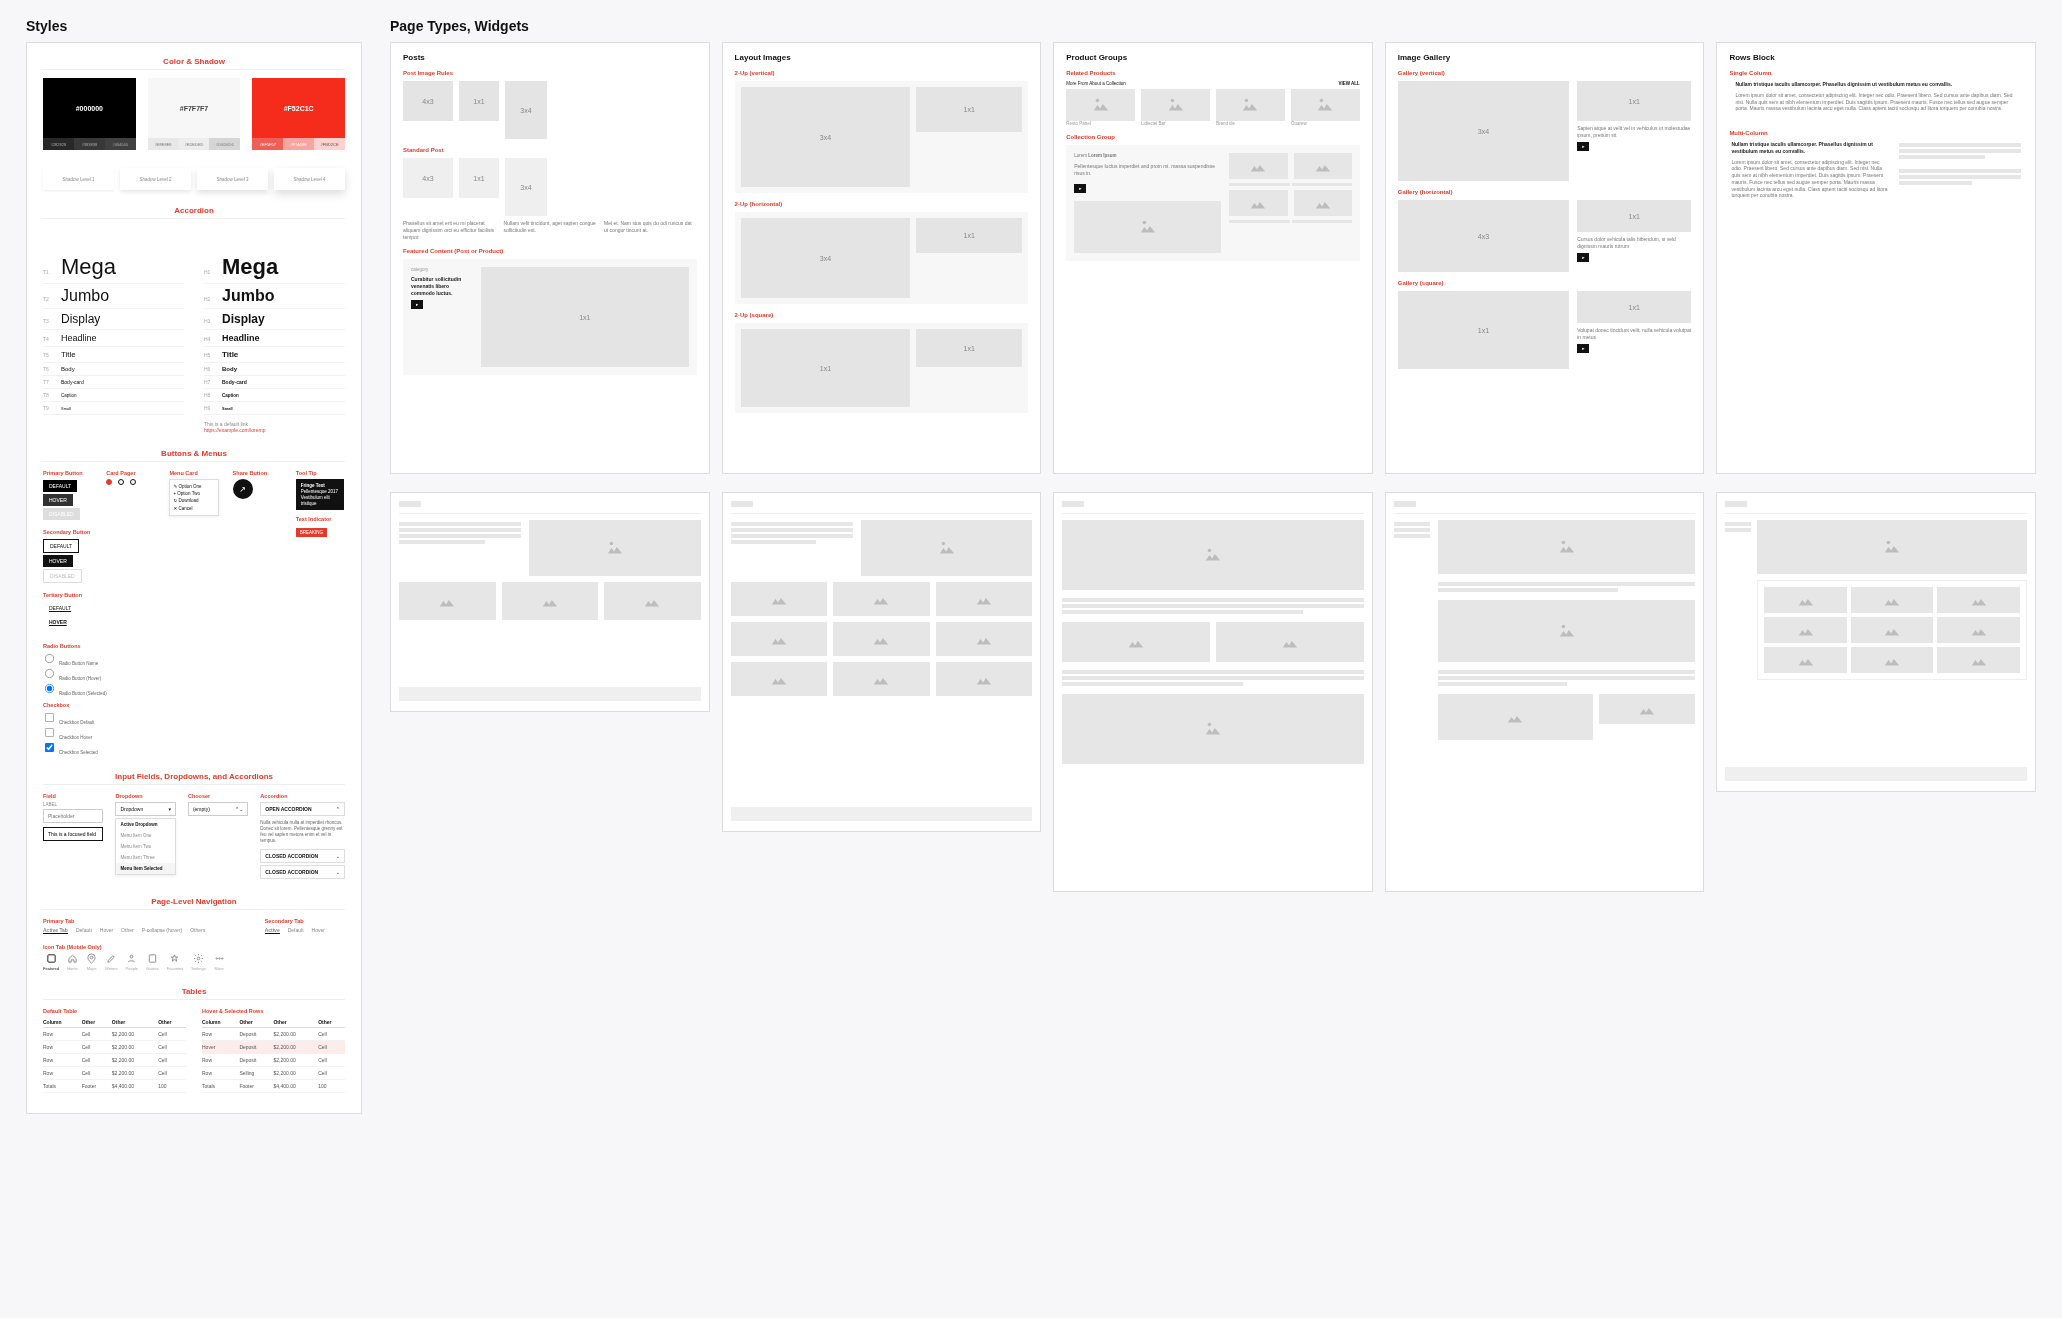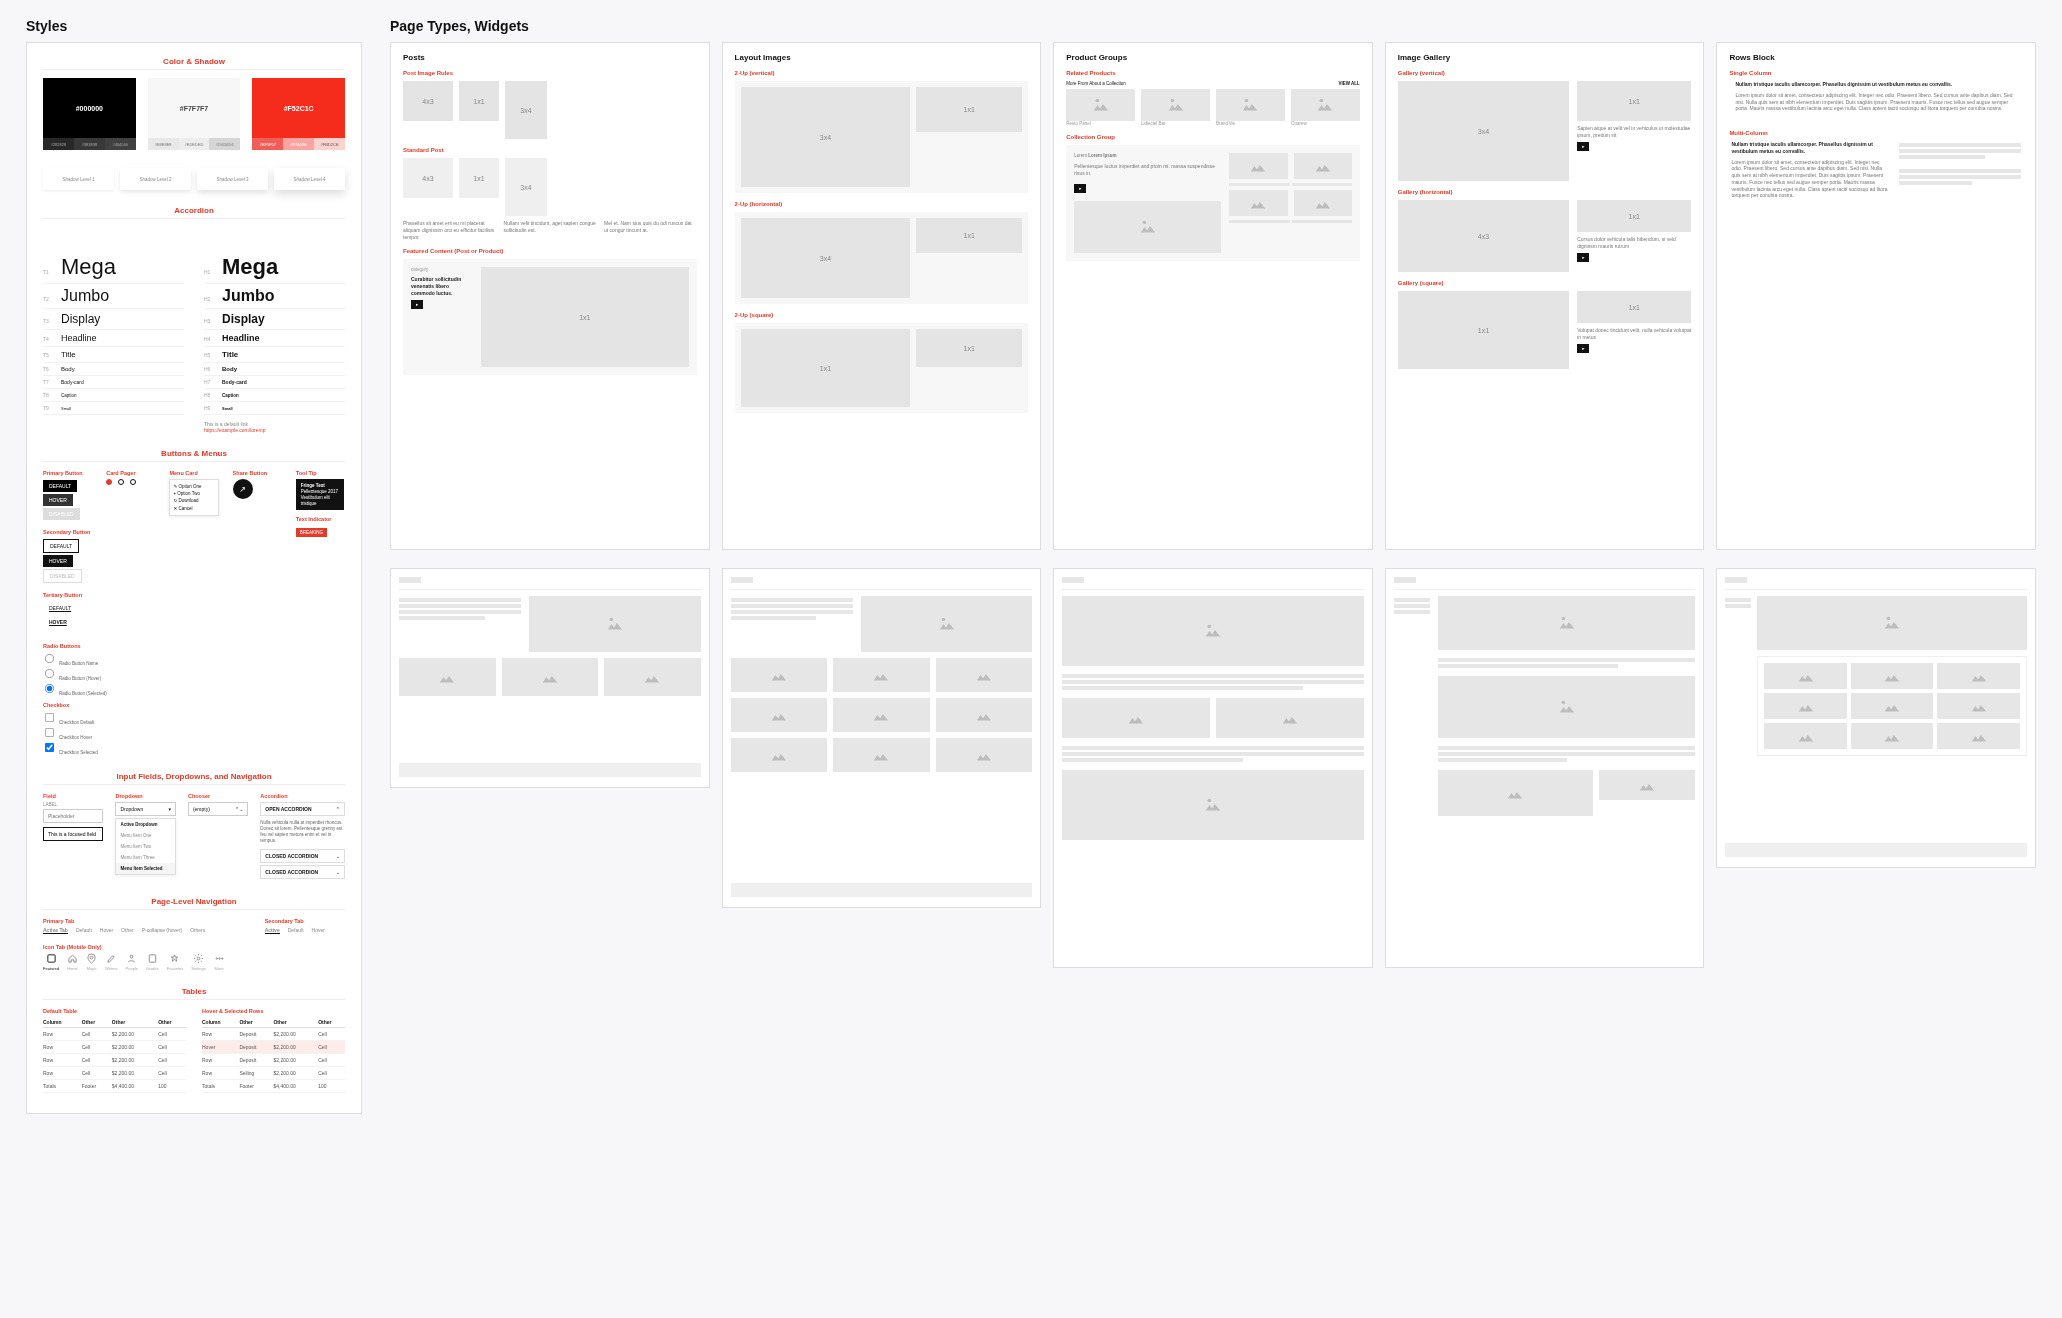--- a/index.html
+++ b/index.html
@@ -295,21 +295,21 @@
           </div>
           <h3 class="sub" style="margin-top:6px">Checkbox</h3>
           <div class="radiolist">
             <label><input type="checkbox" style=""><span>Checkbox Default</span></label>
             <label><input type="checkbox" style=""><span>Checkbox Hover</span></label>
             <label><input type="checkbox" checked="" style=""><span>Checkbox Selected</span></label>
           </div>
         </div>
       </div>
 
-      <h2 class="section">Input Fields, Dropdowns, and Navigation</h2>
+      <h2 class="section">Input Fields, Dropdowns, and Accordions</h2>
       <div class="inputs-row">
         <div class="inputs-col">
           <h3 class="sub">Field</h3>
           <div style="font-size:4.5px;color:#888">LABEL</div>
           <input class="field" placeholder="Placeholder" style="">
           <input class="field" style="border-color: rgb(17, 17, 17);" value="This is a focused field">
         </div>
         <div class="inputs-col">
           <h3 class="sub">Dropdown</h3>
           <div class="field" style="display:flex;justify-content:space-between">
@@ -523,21 +523,21 @@
             </table>
         </div>
       </div>
 
     </div>
   </div>
 
   <div class="col-widgets">
     <h1>Page Types, Widgets</h1>
 
-    <div class="card-row" style="height:508px">
+    <div class="card-row" style="height:432px">
 
       <div class="widget-card">
         <h3>Posts</h3>
         <div class="wsub">Post Image Rules</div>
         <div class="row">
           <div class="ph" style="width:50px;height:40px">4x3</div>
           <div class="ph" style="width:40px;height:40px">1x1</div>
           <div class="ph" style="width:42px;height:58px">3x4</div>
         </div>
         <div class="wsub">Standard Post</div>

